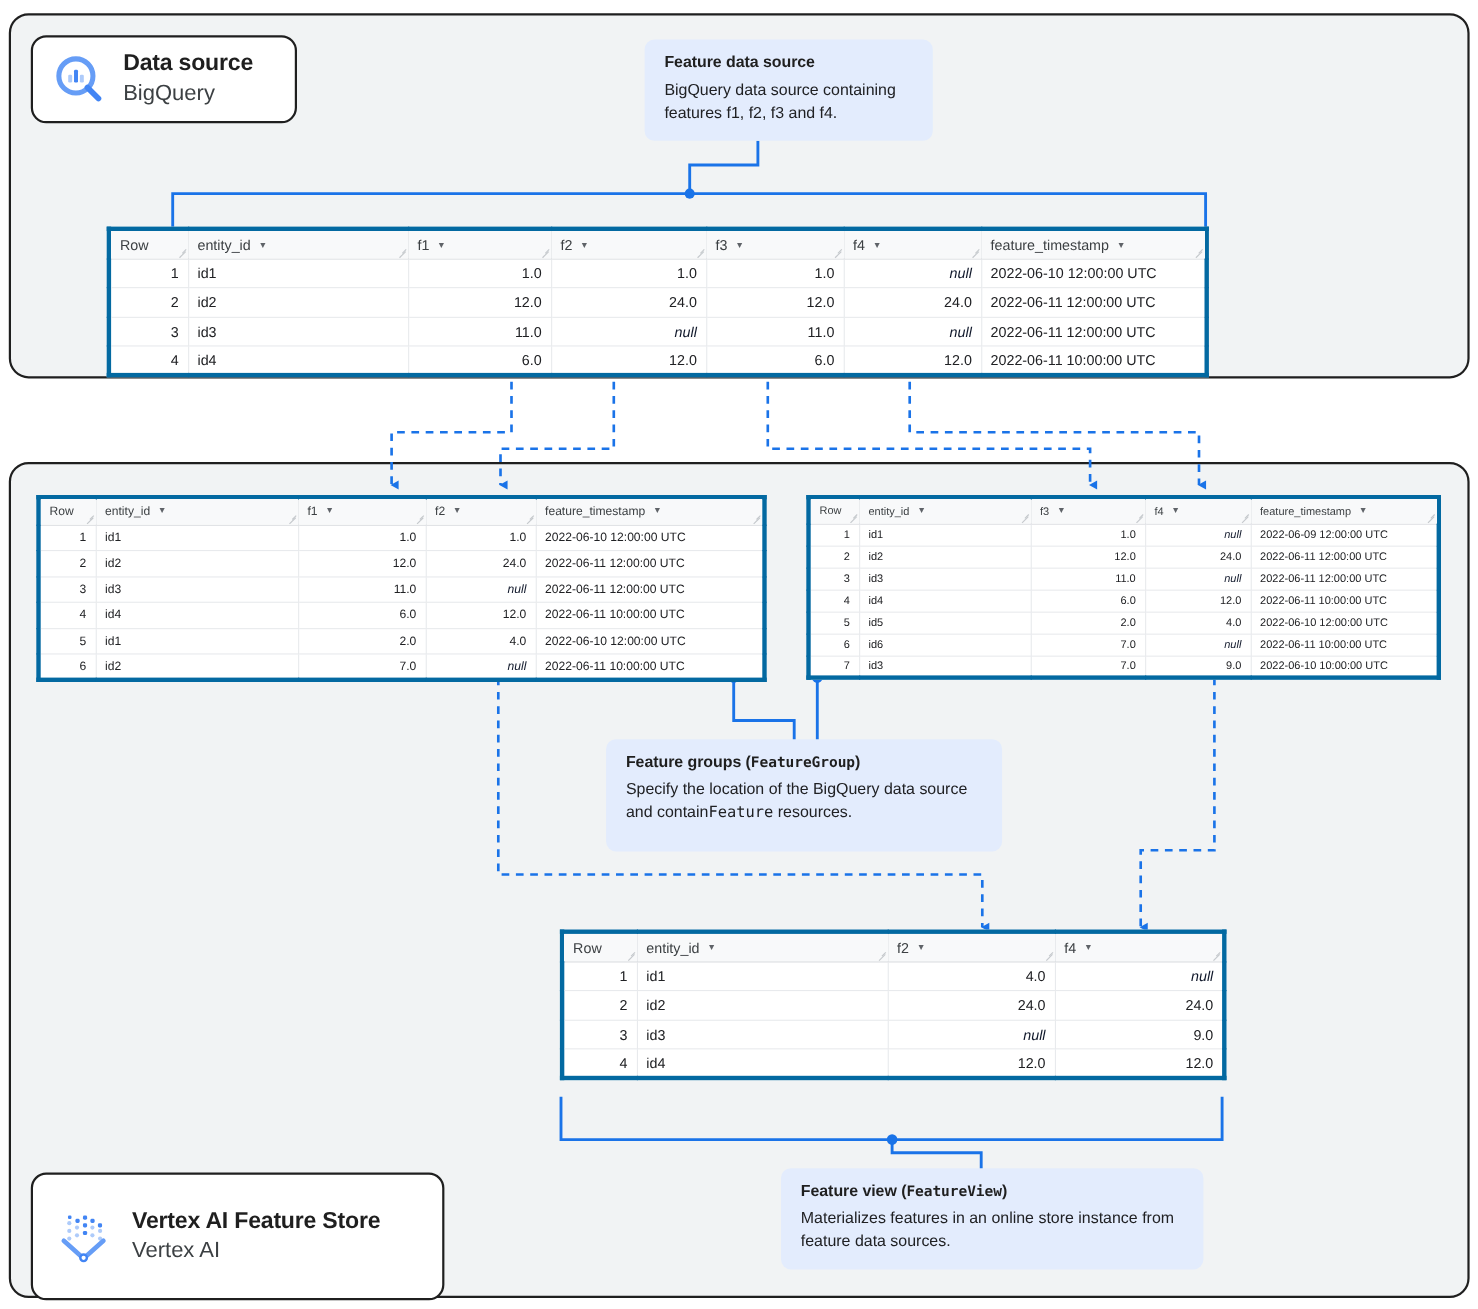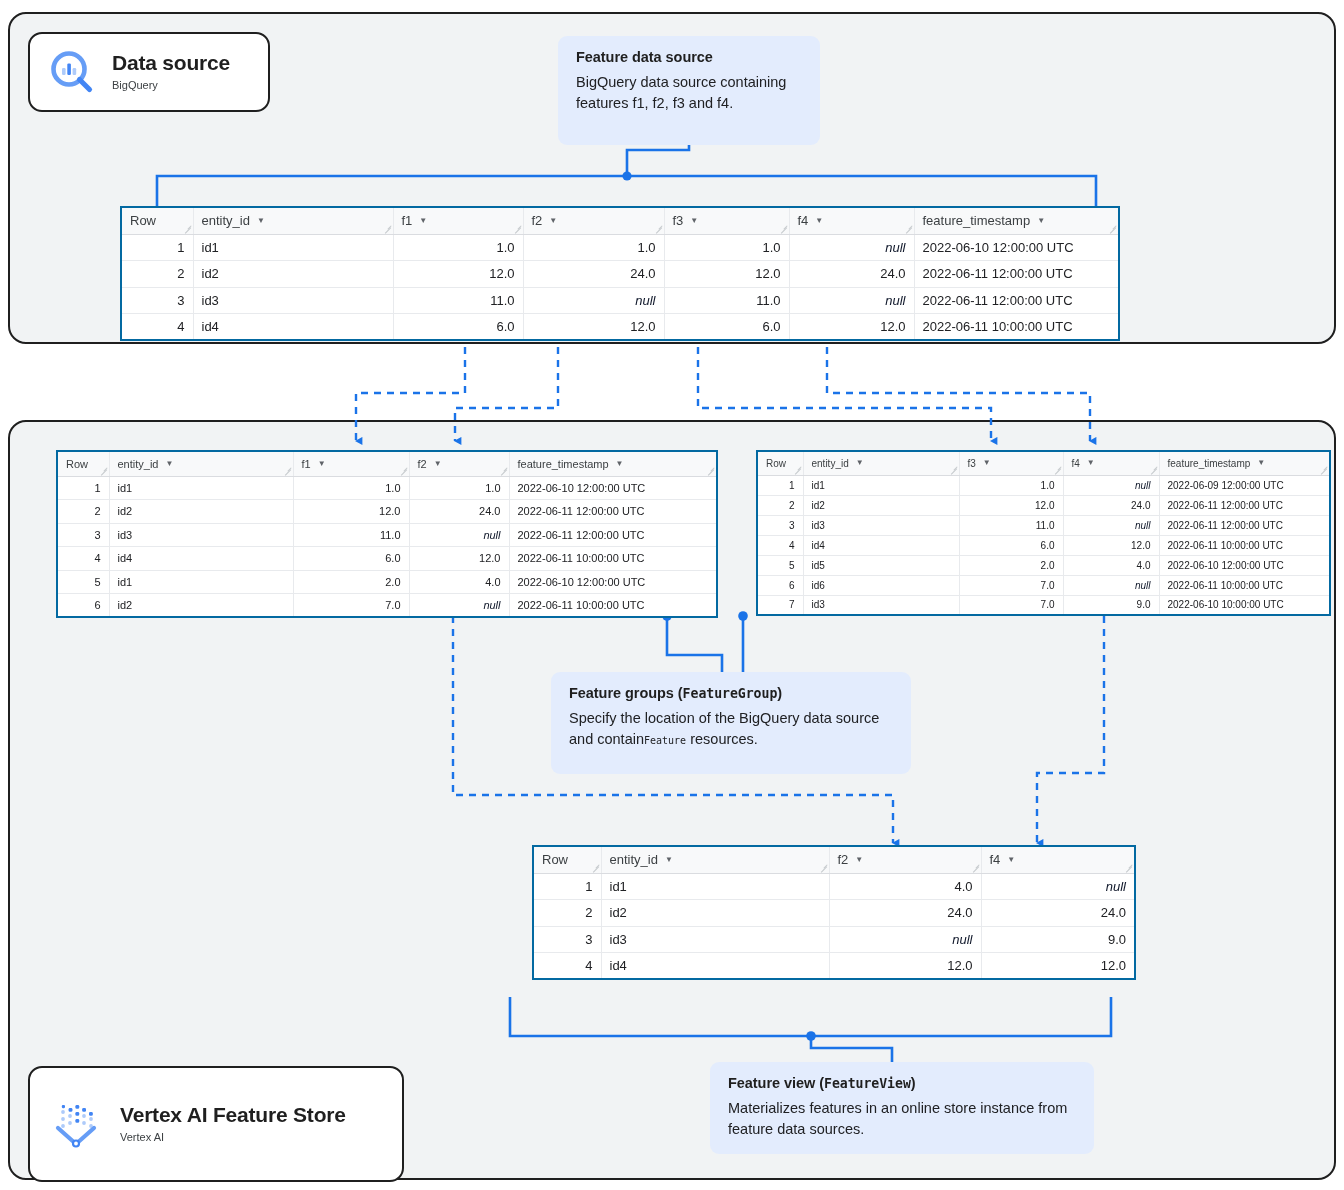--- a/index.html
+++ b/index.html
@@ -31,48 +31,47 @@
     border-radius:14px;
     box-sizing:border-box;
     display:flex;align-items:center;
     padding:0 18px;
     gap:16px;
   }
   #chip-bigquery{left:28px;top:32px;width:242px;height:80px;}
   #chip-featurestore{left:28px;top:1066px;width:376px;height:116px;}
   .chip-text{display:flex;flex-direction:column;justify-content:center;}
   .chip-title{font-size:21px;font-weight:bold;color:#1f1f1f;line-height:1.18;letter-spacing:-0.2px;}
-  .chip-sub{font-size:11px;color:#3c4043;line-height:1.3;margin-top:2px;}
+  .chip-sub{font-size:20px;color:#3c4043;line-height:1.3;margin-top:2px;}
   .chip-icon{flex:0 0 auto;display:flex;align-items:center;justify-content:center;}
 
   
   .callout{
     position:absolute;
     background:#e3ecfd;
     border-radius:9px;
     box-sizing:border-box;
     padding:13px 18px 15px 18px;
   }
   .callout-title{font-size:14.5px;font-weight:bold;color:#1f1f1f;margin-bottom:7px;letter-spacing:-0.05px;}
   .callout-title .mono{font-family:"DejaVu Sans Mono", monospace;font-size:13.2px;font-weight:bold;}
   .callout-body{font-size:14.5px;color:#202124;line-height:1.42;}
-  .callout-body .mono{font-family:"DejaVu Sans Mono", monospace;font-size:10px;}
-  #callout-feature-data-source{left:558px;top:36px;width:262px;height:109px;}
+  .callout-body .mono{font-family:"DejaVu Sans Mono", monospace;font-size:14px;}
+  #callout-feature-data-source{left:586px;top:36px;width:262px;height:92px;}
   #callout-feature-groups{left:551px;top:672px;width:360px;height:102px;}
   #callout-feature-view{left:710px;top:1062px;width:384px;height:92px;}
 
   
   .bqtable{
     position:absolute;
     background:#ffffff;
-    border:2px solid #0369a1;
+    border:4px solid #0369a1;
     box-sizing:border-box;
     border-collapse:collapse;
     table-layout:fixed;
-    margin-left:23px;
   }
   .bqtable th,.bqtable td{
     box-sizing:border-box;
     border-right:1px solid #e8eaed;
     border-bottom:1px solid #e8eaed;
     padding:0 8px;
     overflow:hidden;white-space:nowrap;
     color:#202124;
   }
   .bqtable th:last-child,.bqtable td:last-child{border-right:none;}

